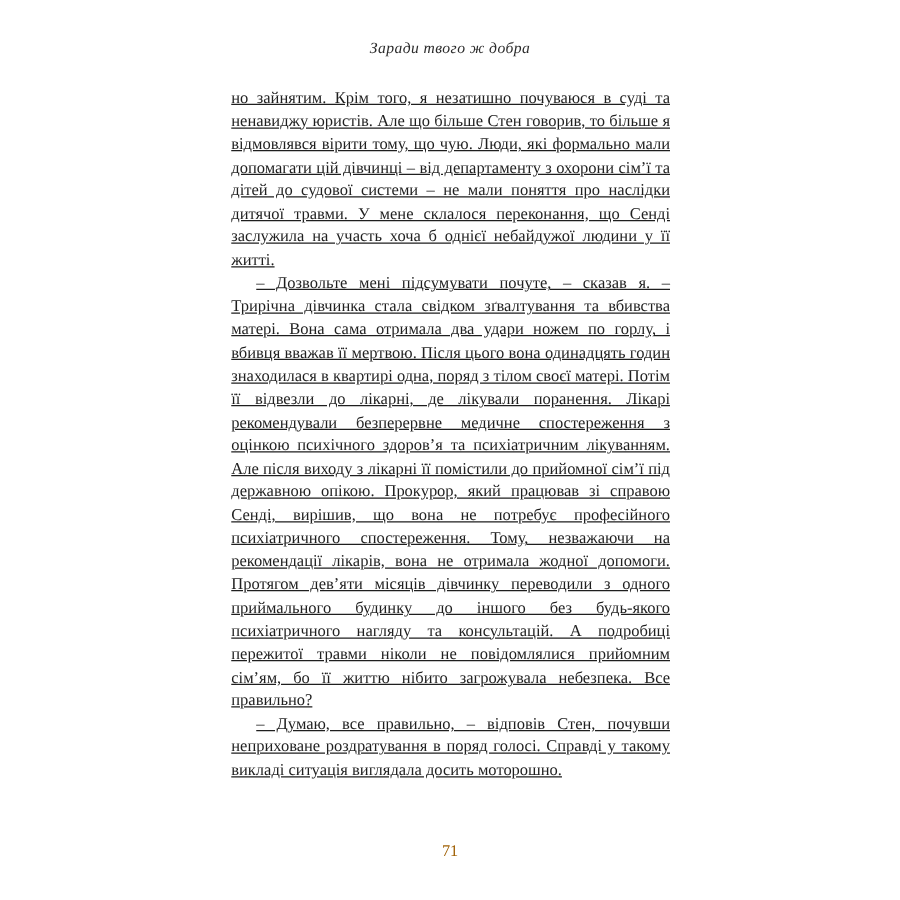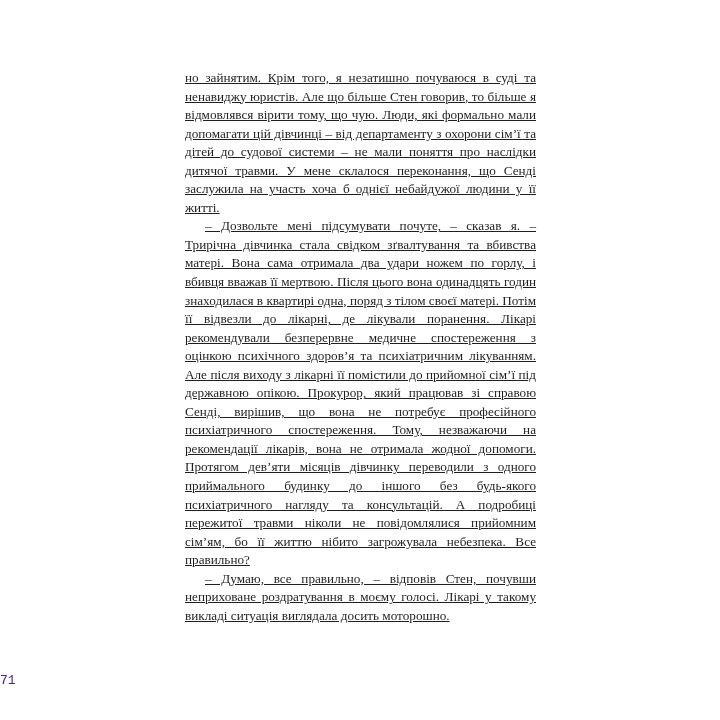--- a/index.html
+++ b/index.html
@@ -56,36 +56,36 @@
   .para.indent {
     text-indent: 20px;
   }
 
   
   .folio {
     position: absolute;
     top: 673px;
     left: 0;
     width: 720px;
-    text-align: left;
+    text-align: center;
     font-size: 13px;
-    color: #4c1d95;
+    color: #a16207;
     font-variant-numeric: oldstyle-nums;
-    font-family: Liberation Mono, monospace;
   }
 </style>
 </head>
 <body>
 
 <div class="page">
 
+  <div class="running-head">Заради твого ж добра</div>
 
   <div class="text-block">
     <p class="para">но зайнятим. Крім того, я незатишно почуваюся в суді та ненавиджу юристів. Але що більше Стен говорив, то більше я відмовлявся вірити тому, що чую. Люди, які формально мали допомагати цій дівчинці – від департаменту з охорони сім’ї та дітей до судової системи – не мали поняття про наслідки дитячої травми. У мене склалося переконання, що Сенді заслужила на участь хоча б однієї небайдужої людини у її житті.</p>
     <p class="para indent">– Дозвольте мені підсумувати почуте, – сказав я. – Трирічна дівчинка стала свідком зґвалтування та вбивства матері. Вона сама отримала два удари ножем по горлу, і вбивця вважав її мертвою. Після цього вона одинадцять годин знаходилася в квартирі одна, поряд з тілом своєї матері. Потім її відвезли до лікарні, де лікували поранення. Лікарі рекомендували безперервне медичне спостереження з оцінкою психічного здоров’я та психіатричним лікуванням. Але після виходу з лікарні її помістили до прийомної сім’ї під державною опікою. Прокурор, який працював зі справою Сенді, вирішив, що вона не потребує професійного психіатричного спостереження. Тому, незважаючи на рекомендації лікарів, вона не отримала жодної допомоги. Протягом дев’яти місяців дівчинку переводили з одного приймального будинку до іншого без будь-якого психіатричного нагляду та консультацій. А подробиці пережитої травми ніколи не повідомлялися прийомним сім’ям, бо її життю нібито загрожувала небезпека. Все правильно?</p>
-    <p class="para indent">– Думаю, все правильно, – відповів Стен, почувши неприховане роздратування в моєму голосі. Лікарі у такому викладі ситуація виглядала досить моторошно.</p>
+    <p class="para indent">– Думаю, все правильно, – відповів Стен, почувши неприховане роздратування в поряд голосі. Справді у такому викладі ситуація виглядала досить моторошно.</p>
   </div>
 
   <div class="folio">
     <span>71</span>
   </div>
 
 </div>
 
 </body></html>

